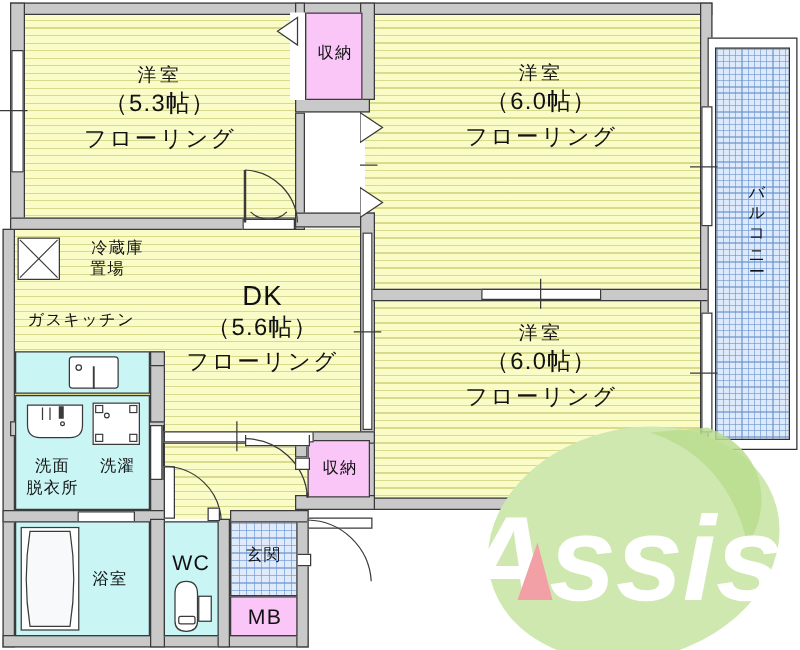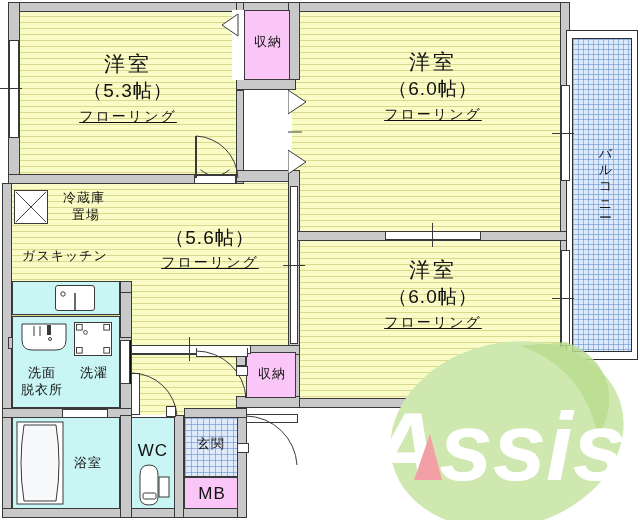--- a/index.html
+++ b/index.html
@@ -36,23 +36,23 @@
       repeating-linear-gradient(to right, rgba(105,145,205,.6) 0 1px, rgba(0,0,0,0) 1px 5px),
       repeating-linear-gradient(to bottom, rgba(105,145,205,.6) 0 1px, rgba(0,0,0,0) 1px 5px);
     border:1px solid #2f2f2f;
   }
   .white-box{position:absolute;box-sizing:border-box;background:#ffffff;border:1px solid #3a3a3a;}
   .plain-white{position:absolute;box-sizing:border-box;background:#ffffff;}
   .thinline{position:absolute;background:#3a3a3a;}
   
   .lbl{position:absolute;color:#111;white-space:nowrap;text-align:center;
        font-family:"Liberation Sans","DejaVu Sans",sans-serif;line-height:1.15;}
-  .rm-name{font-size:21px;letter-spacing:3px;}
+  .rm-name{font-size:15px;letter-spacing:3px;}
   .rm-size{font-size:19px;letter-spacing:1px;}
-  .rm-mat{font-size:14px;letter-spacing:2px;text-decoration:underline;}
+  .rm-mat{font-size:18px;letter-spacing:2px;}
   .sm{font-size:13px;letter-spacing:1px;}
   .latin-sm{font-size:17px;letter-spacing:1px;}
   .vert{writing-mode:vertical-rl;text-orientation:upright;font-size:13px;letter-spacing:3px;}
   
   .fix{position:absolute;box-sizing:border-box;border:1px solid #3a3a3a;background:#ffffff;}
   .fix-r{border-radius:3px;}
   
   .swing{position:absolute;border:1px solid #3a3a3a;border-radius:50%;
          background:transparent;box-sizing:border-box;}
   
@@ -203,22 +203,22 @@
   <svg style="position:absolute;left:95px;top:417px;width:20px;height:14px;" viewBox="0 0 20 14">
     <polygon points="2,0 18,0 10,12" fill="#ffffff" stroke="#3a3a3a" stroke-width="1"></polygon>
   </svg>
 
   <div class="white-box" style="left:14px;top:190px;width:34px;height:34px;">
     <svg style="position:absolute;left:0;top:0;width:100%;height:100%;" viewBox="0 0 34 34">
       <line x1="1" y1="1" x2="33" y2="33" stroke="#3a3a3a" stroke-width="1"></line>
       <line x1="33" y1="1" x2="1" y2="33" stroke="#3a3a3a" stroke-width="1"></line>
     </svg>
   </div>
-  <div class="lbl sm" style="left:54px;top:191px;width:60px;">冷蔵庫</div>
-  <div class="lbl sm" style="left:56px;top:208px;width:60px;">置場</div>
+  <div class="lbl sm" style="left:64px;top:191px;width:60px;">冷蔵庫</div>
+  <div class="lbl sm" style="left:40px;top:208px;width:60px;text-align:right;">置場</div>
   <div class="lbl sm" style="left:10px;top:249px;width:110px;">ガスキッチン</div>
 
   <div class="cyan" style="left:12px;top:281px;width:108px;height:34px;"></div>
   <div class="fix fix-r" style="left:55px;top:285px;width:40px;height:26px;"></div>
   <svg style="position:absolute;left:55px;top:285px;width:40px;height:32px;" viewBox="0 0 40 32">
     <circle cx="8" cy="9" r="2.2" fill="none" stroke="#3a3a3a" stroke-width="1"></circle>
     <line x1="20" y1="8" x2="20" y2="26" stroke="#3a3a3a" stroke-width="1.5"></line>
   </svg>
 
   <div class="cyan" style="left:12px;top:316px;width:108px;height:92px;"></div>
@@ -279,20 +279,21 @@
     <div class="lbl rm-mat" style="position:static;margin-top:6px;">フローリング</div>
   </div>
 
   <div style="position:absolute;left:343px;top:258px;width:180px;text-align:center;">
     <div class="lbl rm-name" style="position:static;">洋室</div>
     <div class="lbl rm-size" style="position:static;margin-top:4px;">（6.0帖）</div>
     <div class="lbl rm-mat" style="position:static;margin-top:6px;">フローリング</div>
   </div>
 
   <div style="position:absolute;left:125px;top:224px;width:170px;text-align:center;">
+    <div class="lbl rm-name" style="position:static;font-size:22px;letter-spacing:1px;">DK</div>
     <div class="lbl rm-size" style="position:static;margin-top:3px;">（5.6帖）</div>
     <div class="lbl rm-mat" style="position:static;margin-top:5px;">フローリング</div>
   </div>
 
   <svg id="logo" viewBox="0 0 280 195">
     <ellipse cx="155" cy="105" rx="118" ry="92" fill="#cfe8b0" transform="rotate(-14 155 105)"></ellipse>
     <path d="M214 12 C258 28 268 72 246 106 C236 58 206 28 168 16 Z" fill="#b9dd8e" opacity="0.85"></path>
     <g fill="#ffffff" font-family="'Liberation Sans',sans-serif" font-weight="bold" font-style="italic" font-size="96">
       <text x="18" y="150">Assist</text>
     </g>

